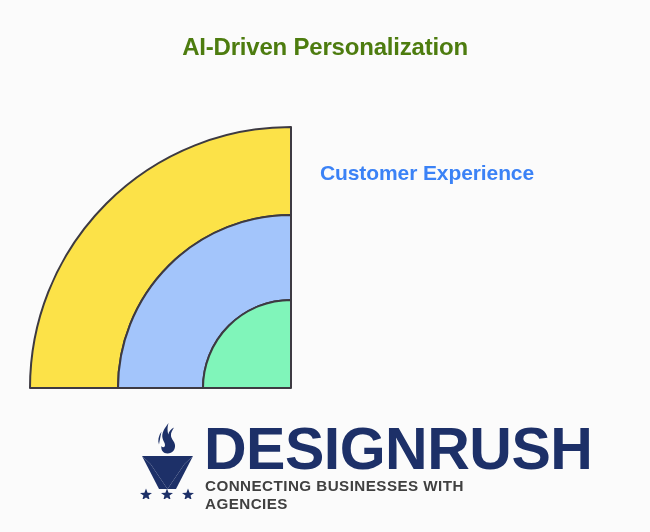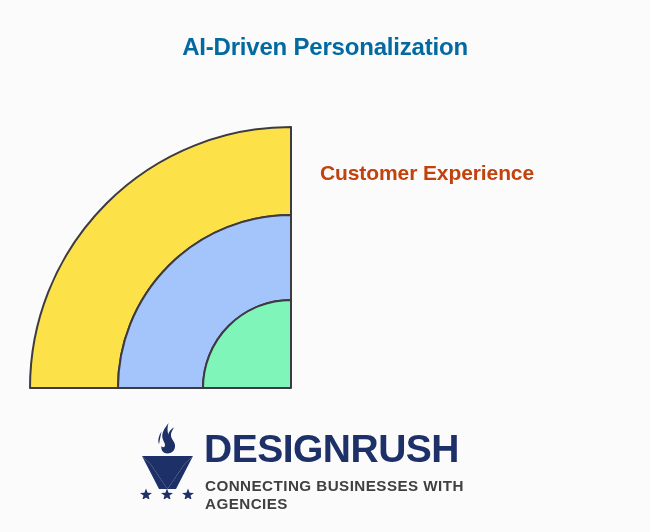--- a/index.html
+++ b/index.html
@@ -21,34 +21,34 @@
     height: 532px;
   }
   .title {
     position: absolute;
     left: 0;
     top: 33px;
     width: 650px;
     text-align: center;
     font-size: 24px;
     font-weight: bold;
-    color: #0369a1;
+    color: #4d7c0f;
     letter-spacing: -0.2px;
   }
   .arc-svg {
     position: absolute;
     left: 0;
     top: 0;
   }
   .label {
     position: absolute;
     left: 320px;
     font-size: 21px;
     font-weight: bold;
-    color: #c2410c;
+    color: #3b82f6;
     line-height: 26px;
     letter-spacing: -0.1px;
   }
   #label-0 { top: 160px; }
   #label-1 { top: 248px; }
   #label-2 { top: 307px; }
 
   .logo {
     position: absolute;
     left: 137px;
@@ -58,21 +58,21 @@
   }
   .logo-emblem {
     position: absolute;
     left: 0;
     top: 0;
   }
   .logo-wordmark {
     position: absolute;
     left: 67px;
     top: 4px;
-    font-size: 39px;
+    font-size: 59px;
     font-weight: bold;
     color: #1d3068;
     letter-spacing: -0.5px;
     line-height: 48px;
   }
   .logo-tagline {
     position: absolute;
     left: 68px;
     top: 56px;
     font-size: 15.2px;

